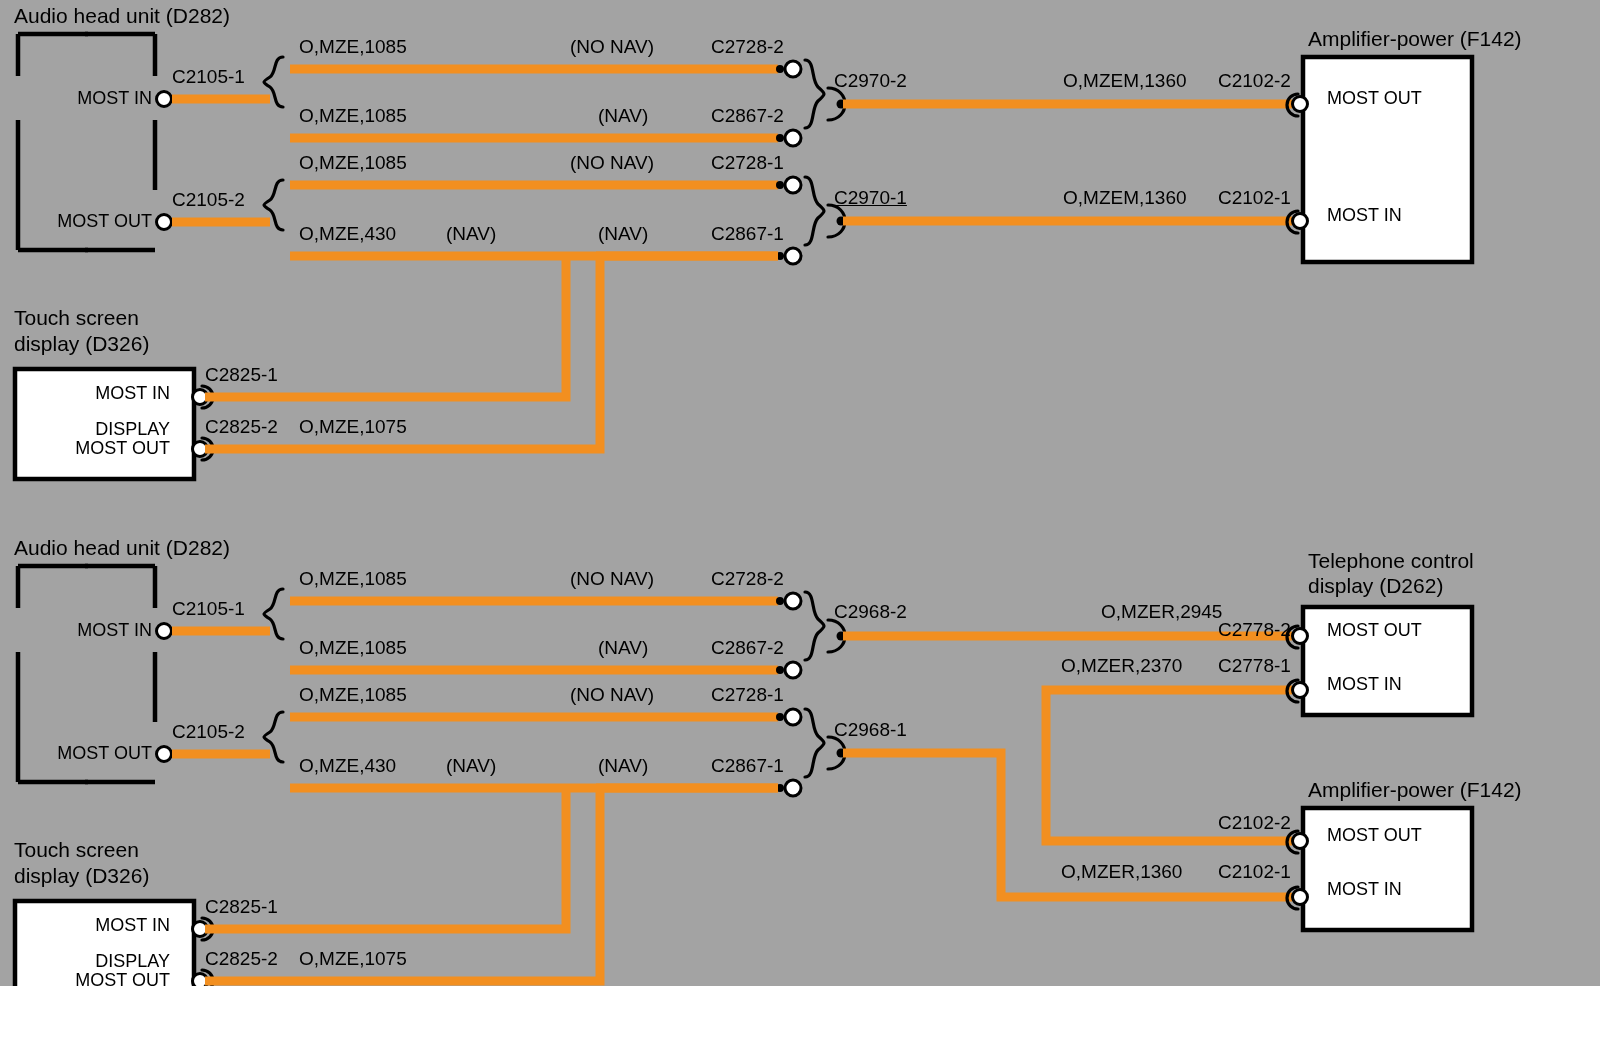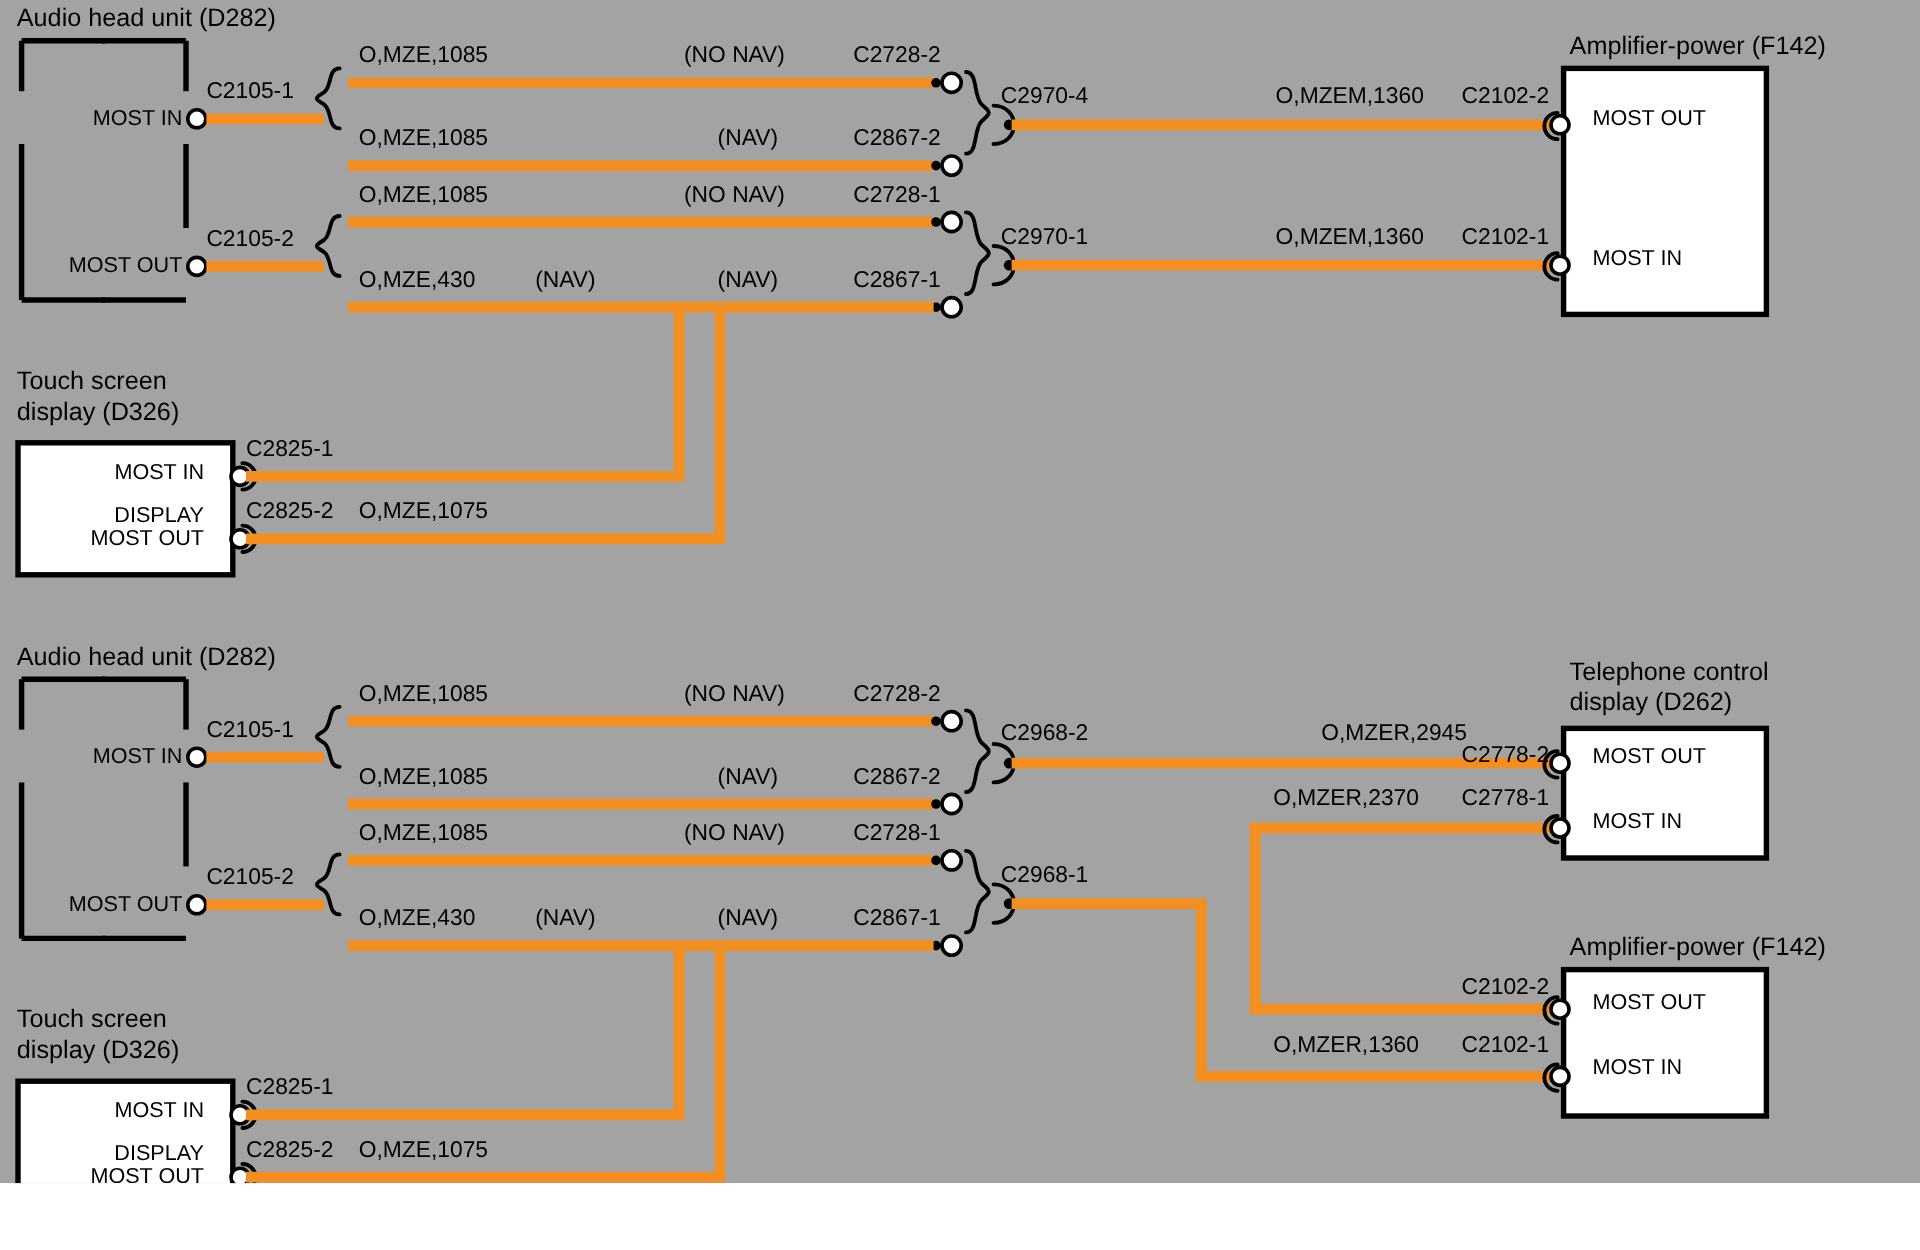--- a/index.html
+++ b/index.html
@@ -274,22 +274,22 @@
 
   <div class="lbl t-wire" style="left:299px; top:152px;">O,MZE,1085</div>
   <div class="lbl t-nav" style="left:570px; top:152px;">(NO NAV)</div>
   <div class="lbl t-conn" style="left:711px; top:152px;">C2728-1</div>
 
   <div class="lbl t-wire" style="left:299px; top:223px;">O,MZE,430</div>
   <div class="lbl t-nav" style="left:446px; top:223px;">(NAV)</div>
   <div class="lbl t-nav" style="left:598px; top:223px;">(NAV)</div>
   <div class="lbl t-conn" style="left:711px; top:223px;">C2867-1</div>
 
-  <div class="lbl t-conn" style="left:834px; top:70px;">C2970-4</div>
-  <div class="lbl t-conn" style="left:834px; top:187px;">C2970-1</div>
+  <div class="lbl t-conn" style="left:834px; top:70px;">C2970-2</div>
+  <div class="lbl t-conn" style="left:834px; top:187px;text-decoration:underline;">C2970-1</div>
 
   <div class="lbl t-wire" style="left:1063px; top:70px;">O,MZEM,1360</div>
   <div class="lbl t-conn" style="left:1218px; top:70px;">C2102-2</div>
 
   <div class="lbl t-wire" style="left:1063px; top:187px;">O,MZEM,1360</div>
   <div class="lbl t-conn" style="left:1218px; top:187px;">C2102-1</div>
 
   <div class="lbl t-title" style="left:1308px; top:27px;">Amplifier-power (F142)</div>
   <div class="lbl t-pin" style="left:1327px; top:88px;">MOST OUT</div>
   <div class="lbl t-pin" style="left:1327px; top:205px;">MOST IN</div>

